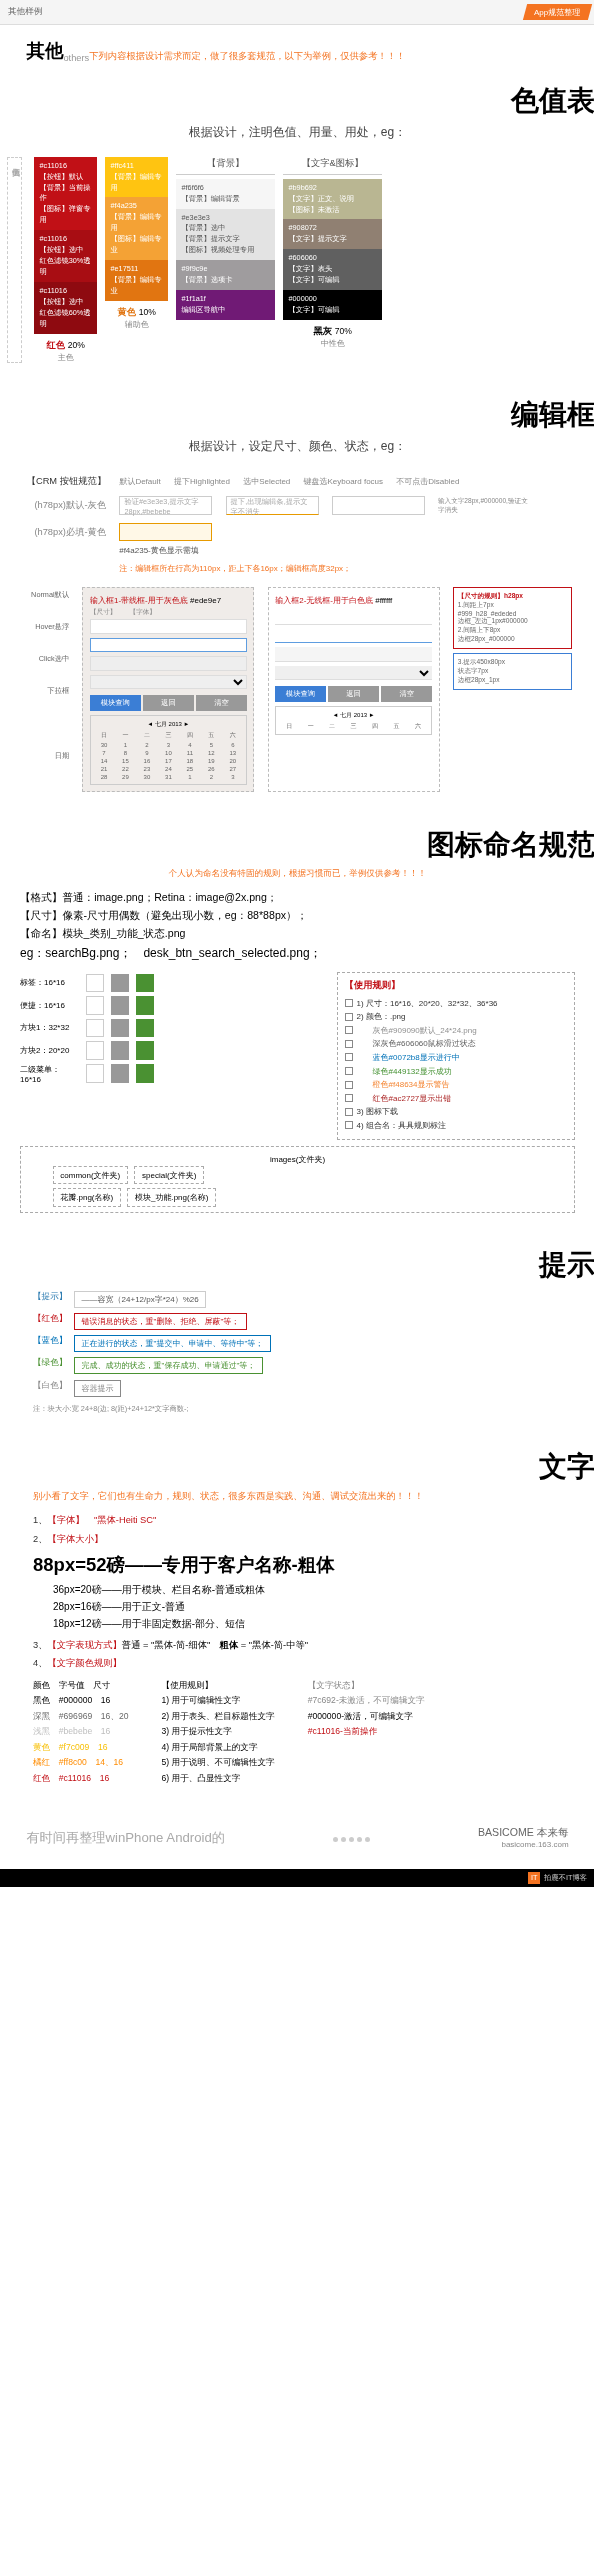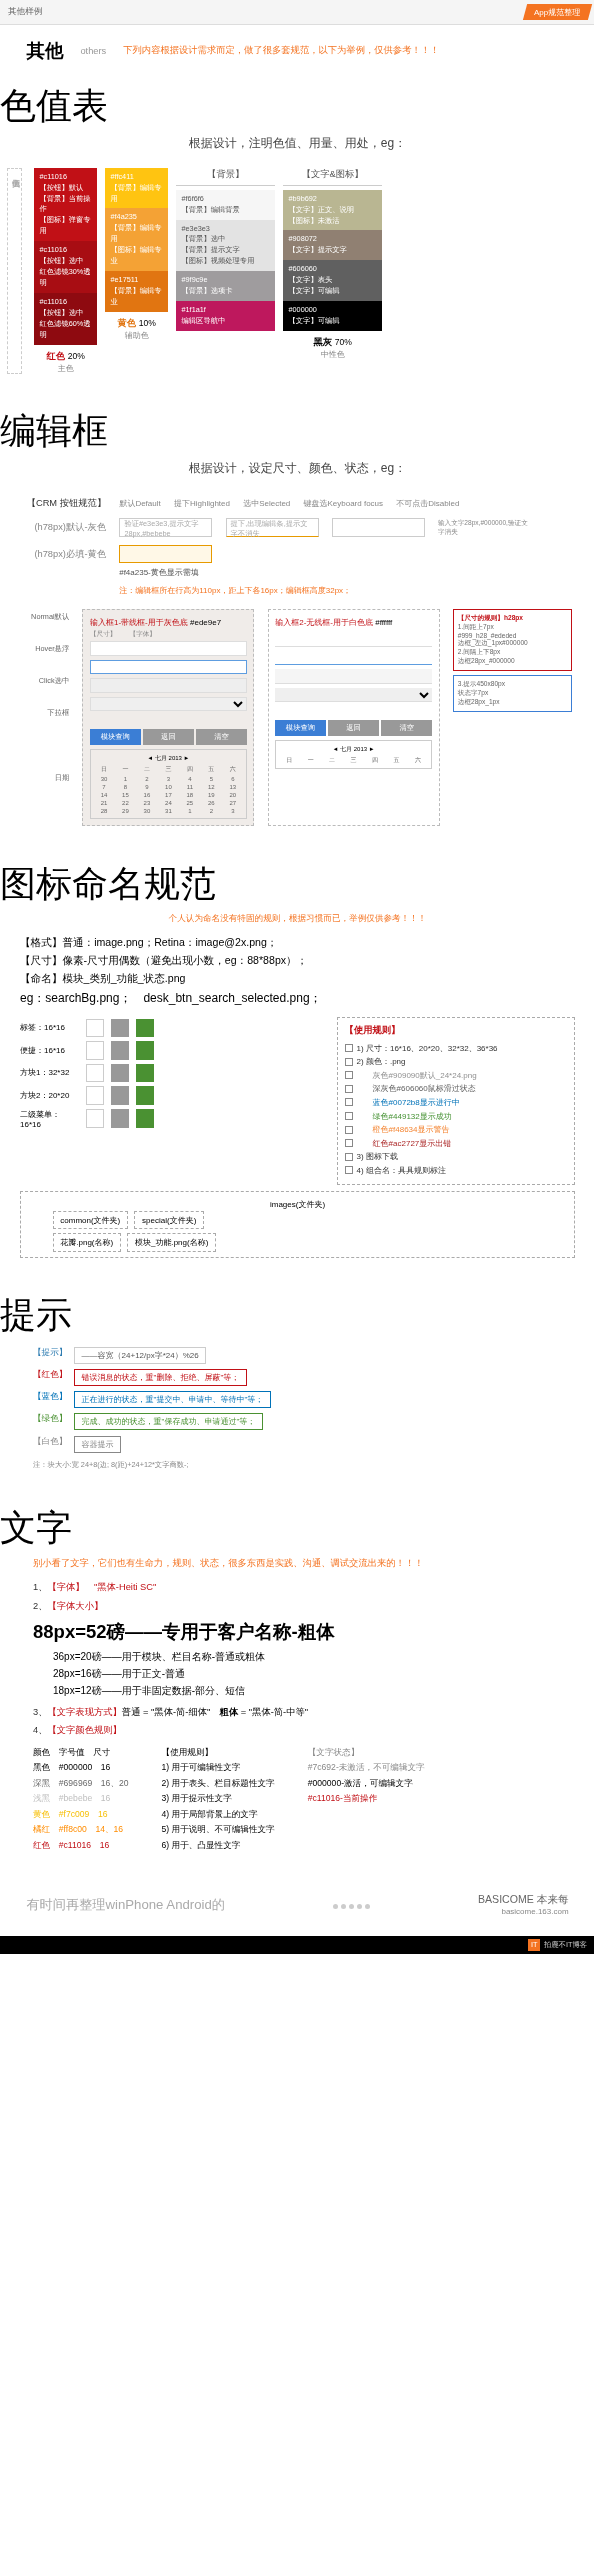--- a/index.html
+++ b/index.html
@@ -2,25 +2,25 @@
 <html style="font-size:10.6px"><head>
 <meta charset="utf-8">
 <style>
 *{margin:0;padding:0;box-sizing:border-box;font-family:"Microsoft YaHei","Heiti SC",sans-serif}
 body{background:#fff;width:595px}
 .header{display:flex;justify-content:space-between;align-items:center;height:25px;background:#f5f5f5;border-bottom:0.7px solid #ddd}
 .header-left{font-size:8.6px;color:#666;padding-left:8px}
 .header-right{background:#f47321;color:#fff;font-size:8px;padding:2.6px 9.3px;transform:skewX(-15deg);margin-right:5.3px}
 .header-right span{display:inline-block;transform:skewX(15deg)}
 .section{padding:0 26.4px}
-.sec-title{display:flex;align-items:center;gap:17px;padding:13.2px 0 5.3px}
+.sec-title{display:flex;align-items:flex-end;gap:0;padding:13.2px 0 5.3px}
 .sec-title .cn{font-size:18.5px;font-weight:bold}
 .sec-title .en{font-size:9.3px;color:#999}
 .sec-title .note{font-size:9.3px;color:#f47321}
-.h1{font-size:36px;text-align:left;font-weight:normal;padding:13.2px 0 4px}
+.h1{font-size:28px;text-align:right;font-weight:bold;padding:13.2px 0 4px}
 .h1-sub{text-align:center;font-size:12px;color:#444;padding-bottom:16px}
 
 .ct-wrap{display:flex;gap:12px;padding:0 6.6px 20px}
 .ct-sidelabel{writing-mode:vertical-rl;color:#aaa;font-size:8px;border:0.7px dashed #ccc;padding:4px 1.3px}
 .ct-cols{display:flex;gap:8px;flex:1}
 .ct-col{display:flex;flex-direction:column}
 .ct-head{text-align:center;font-size:9.3px;color:#555;padding-bottom:4px;border-bottom:0.7px solid #ccc;margin-bottom:4px}
 .sw{color:#fff;font-size:8px;padding:4px 5.3px;line-height:1.5}
 .sw.small{font-size:7.3px}
 .ct1 .sw{width:63px}
@@ -33,21 +33,21 @@
 .eb-lab{width:93px;text-align:right;font-size:9.3px;color:#333}
 .eb-field{border:0.7px solid #ccc;height:18.5px;width:93px;padding:0 4px;font-size:7.3px;color:#aaa;background:#fff}
 .eb-field.hi{border-color:#e79a00;background:#fff8e7}
 .eb-note{font-size:8px;color:#f47321;padding:6.6px 0 13.2px 106px}
 .eb-forms{display:flex;gap:13.2px;justify-content:center}
 .eb-form{border:0.7px dashed #bbb;padding:6.6px;font-size:7.3px;width:172px}
 .eb-form-title{font-size:8px;padding-bottom:2.6px}
 .eb-form-title .red{color:#c11016}
 .eb-inp{border:0.7px solid #ddd;height:14.5px;margin:2px 0;width:100%}
 .eb-inp.blue{border-color:#5e9de0}
-.eb-btn-row{display:flex;gap:2.6px;margin-top:16px}
+.eb-btn-row{display:flex;gap:2.6px;margin-top:4px}
 .eb-btn{flex:1;height:16px;font-size:7.3px;color:#fff;display:flex;align-items:center;justify-content:center}
 .eb-cal{border:0.7px solid #ccc;margin-top:4px;padding:2.6px;font-size:6px}
 .eb-cal-grid{display:grid;grid-template-columns:repeat(7,1fr);gap:0.7px;text-align:center;color:#666}
 .eb-cal-grid span{padding:0.7px}
 .eb-side{width:119px;font-size:6.6px;color:#666}
 .eb-side-box{border:0.7px solid #c11016;padding:4px;margin-bottom:4px}
 
 .in-wrap{padding:0 20px 20px;font-size:9.3px}
 .in-note{color:#f47321;text-align:center;font-size:8.6px;padding-bottom:9.3px}
 .in-line{padding:2px 0;font-size:10.6px}
@@ -125,21 +125,21 @@
           <div class="sw small" style="background:#e17511;color:#fff">#e17511<br>【背景】编辑专业</div>
         </div>
       <div class="ct-foot"><span style="color:#e17511;font-weight:bold">黄色</span> <span class="pct">10%</span><br><span class="sub">辅助色</span></div>
     </div>
     <div class="ct-col" style="width:99px">
       <div class="ct-head">【背景】</div>
       <div id="ct-c3">
           <div class="sw small" style="background:#f6f6f6;color:#555">#f6f6f6<br>【背景】编辑背景</div>
           <div class="sw small" style="background:#e3e3e3;color:#555">#e3e3e3<br>【背景】选中<br>【背景】提示文字<br>【图标】视频处理专用</div>
           <div class="sw small" style="background:#9f9c9e;color:#fff">#9f9c9e<br>【背景】选项卡</div>
-          <div class="sw small" style="background:#be185d;color:#fff">#1f1a1f<br>编辑区导航中</div>
+          <div class="sw small" style="background:#701a75;color:#fff">#1f1a1f<br>编辑区导航中</div>
         </div>
     </div>
     <div class="ct-col" style="width:99px">
       <div class="ct-head">【文字&amp;图标】</div>
       <div id="ct-c4">
           <div class="sw small" style="background:#b9b692;color:#fff">#b9b692<br>【文字】正文、说明<br>【图标】未激活</div>
           <div class="sw small" style="background:#908072;color:#fff">#908072<br>【文字】提示文字</div>
           <div class="sw small" style="background:#606060;color:#fff">#606060<br>【文字】表头<br>【文字】可编辑</div>
           <div class="sw small" style="background:#000000;color:#fff">#000000<br>【文字】可编辑</div>
         </div>

